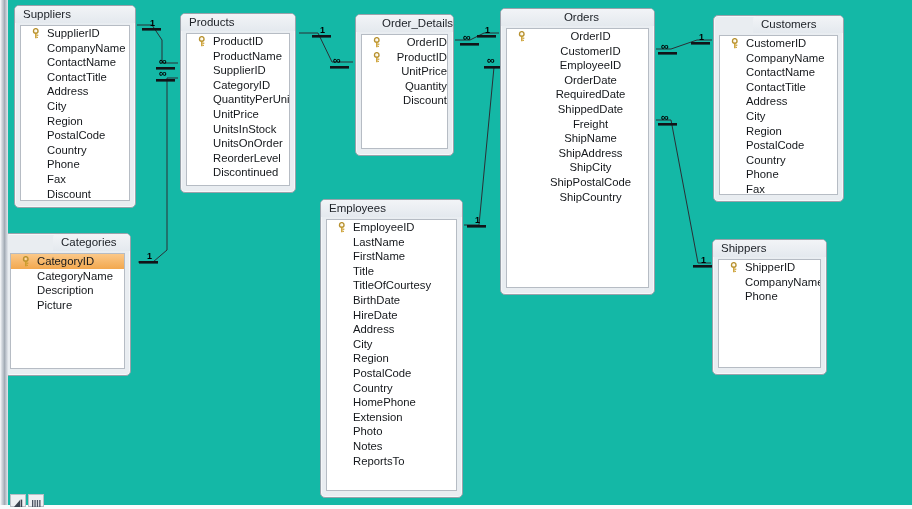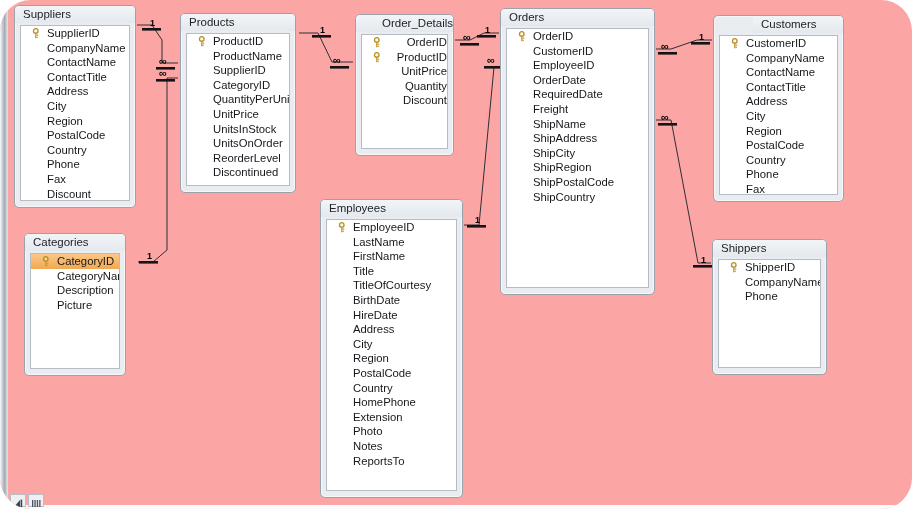--- a/index.html
+++ b/index.html
@@ -8,23 +8,22 @@
     background: #ffffff;
   }
   body {
     font-family: "Liberation Sans", sans-serif;
   }
   #canvas {
     position: relative;
     width: 912px;
     height: 509px;
     overflow: hidden;
-    background: #fca5a5;
+    background: #14b8a6;
     box-sizing: border-box;
-    border-radius: 31px;
   }
   
   .chrome-left-outer {
     position: absolute;
     left: 0; top: 0;
     width: 4px; height: 509px;
     background: linear-gradient(to right, #fbfcfd 0%, #d3d8de 45%, #aeb6bf 100%);
   }
   .chrome-left-inner {
     position: absolute;
@@ -174,21 +173,21 @@
           <div class="fld"><span>Address</span></div>
           <div class="fld"><span>City</span></div>
           <div class="fld"><span>Region</span></div>
           <div class="fld"><span>PostalCode</span></div>
           <div class="fld"><span>Country</span></div>
           <div class="fld"><span>Phone</span></div>
           <div class="fld"><span>Fax</span></div>
           <div class="fld"><span>Discount</span></div>
         </div>
       </div>
-      <div class="tbl" style="left: 24px; top: 233px; width: 102px; height: 143px;">
+      <div class="tbl" style="left: 4px; top: 233px; width: 127px; height: 143px; padding-left: 48px;">
         <div class="tbl-title">Categories</div>
         <div class="tbl-body">
           <div class="fld pk-selected"><span class="keyicon">
               <svg viewBox="0 0 12 12" width="11" height="11">
                 <circle cx="4.1" cy="3.2" r="2.5" fill="none" stroke="#b7912f" stroke-width="1.5"></circle>
                 <circle cx="4.1" cy="3.2" r="0.85" fill="#fdf3cf"></circle>
                 <rect x="3.4" y="5.2" width="1.5" height="6.0" fill="#c99b28"></rect>
                 <rect x="4.9" y="7.2" width="2.0" height="1.3" fill="#c99b28"></rect>
                 <rect x="4.9" y="9.6" width="1.6" height="1.2" fill="#c99b28"></rect>
               </svg>
@@ -240,41 +239,41 @@
                 <rect x="3.4" y="5.2" width="1.5" height="6.0" fill="#c99b28"></rect>
                 <rect x="4.9" y="7.2" width="2.0" height="1.3" fill="#c99b28"></rect>
                 <rect x="4.9" y="9.6" width="1.6" height="1.2" fill="#c99b28"></rect>
               </svg>
             </span><span>ProductID</span></div>
           <div class="fld"><span>UnitPrice</span></div>
           <div class="fld"><span>Quantity</span></div>
           <div class="fld"><span>Discount</span></div>
         </div>
       </div>
-      <div class="tbl" style="left: 500px; top: 8px; width: 155px; height: 287px;">
+      <div class="tbl" style="left: 500px; top: 8px; width: 155px; height: 287px; text-align: center;">
         <div class="tbl-title">Orders</div>
         <div class="tbl-body">
           <div class="fld"><span class="keyicon">
               <svg viewBox="0 0 12 12" width="11" height="11">
                 <circle cx="4.1" cy="3.2" r="2.5" fill="none" stroke="#b7912f" stroke-width="1.5"></circle>
                 <circle cx="4.1" cy="3.2" r="0.85" fill="#fdf3cf"></circle>
                 <rect x="3.4" y="5.2" width="1.5" height="6.0" fill="#c99b28"></rect>
                 <rect x="4.9" y="7.2" width="2.0" height="1.3" fill="#c99b28"></rect>
                 <rect x="4.9" y="9.6" width="1.6" height="1.2" fill="#c99b28"></rect>
               </svg>
             </span><span>OrderID</span></div>
           <div class="fld"><span>CustomerID</span></div>
           <div class="fld"><span>EmployeeID</span></div>
           <div class="fld"><span>OrderDate</span></div>
           <div class="fld"><span>RequiredDate</span></div>
+          <div class="fld"><span>ShippedDate</span></div>
           <div class="fld"><span>Freight</span></div>
           <div class="fld"><span>ShipName</span></div>
           <div class="fld"><span>ShipAddress</span></div>
           <div class="fld"><span>ShipCity</span></div>
-          <div class="fld"><span>ShipRegion</span></div>
           <div class="fld"><span>ShipPostalCode</span></div>
           <div class="fld"><span>ShipCountry</span></div>
         </div>
       </div>
       <div class="tbl" style="left: 713px; top: 15px; width: 131px; height: 187px; padding-left: 39px;">
         <div class="tbl-title">Customers</div>
         <div class="tbl-body">
           <div class="fld"><span class="keyicon">
               <svg viewBox="0 0 12 12" width="11" height="11">
                 <circle cx="4.1" cy="3.2" r="2.5" fill="none" stroke="#b7912f" stroke-width="1.5"></circle>

